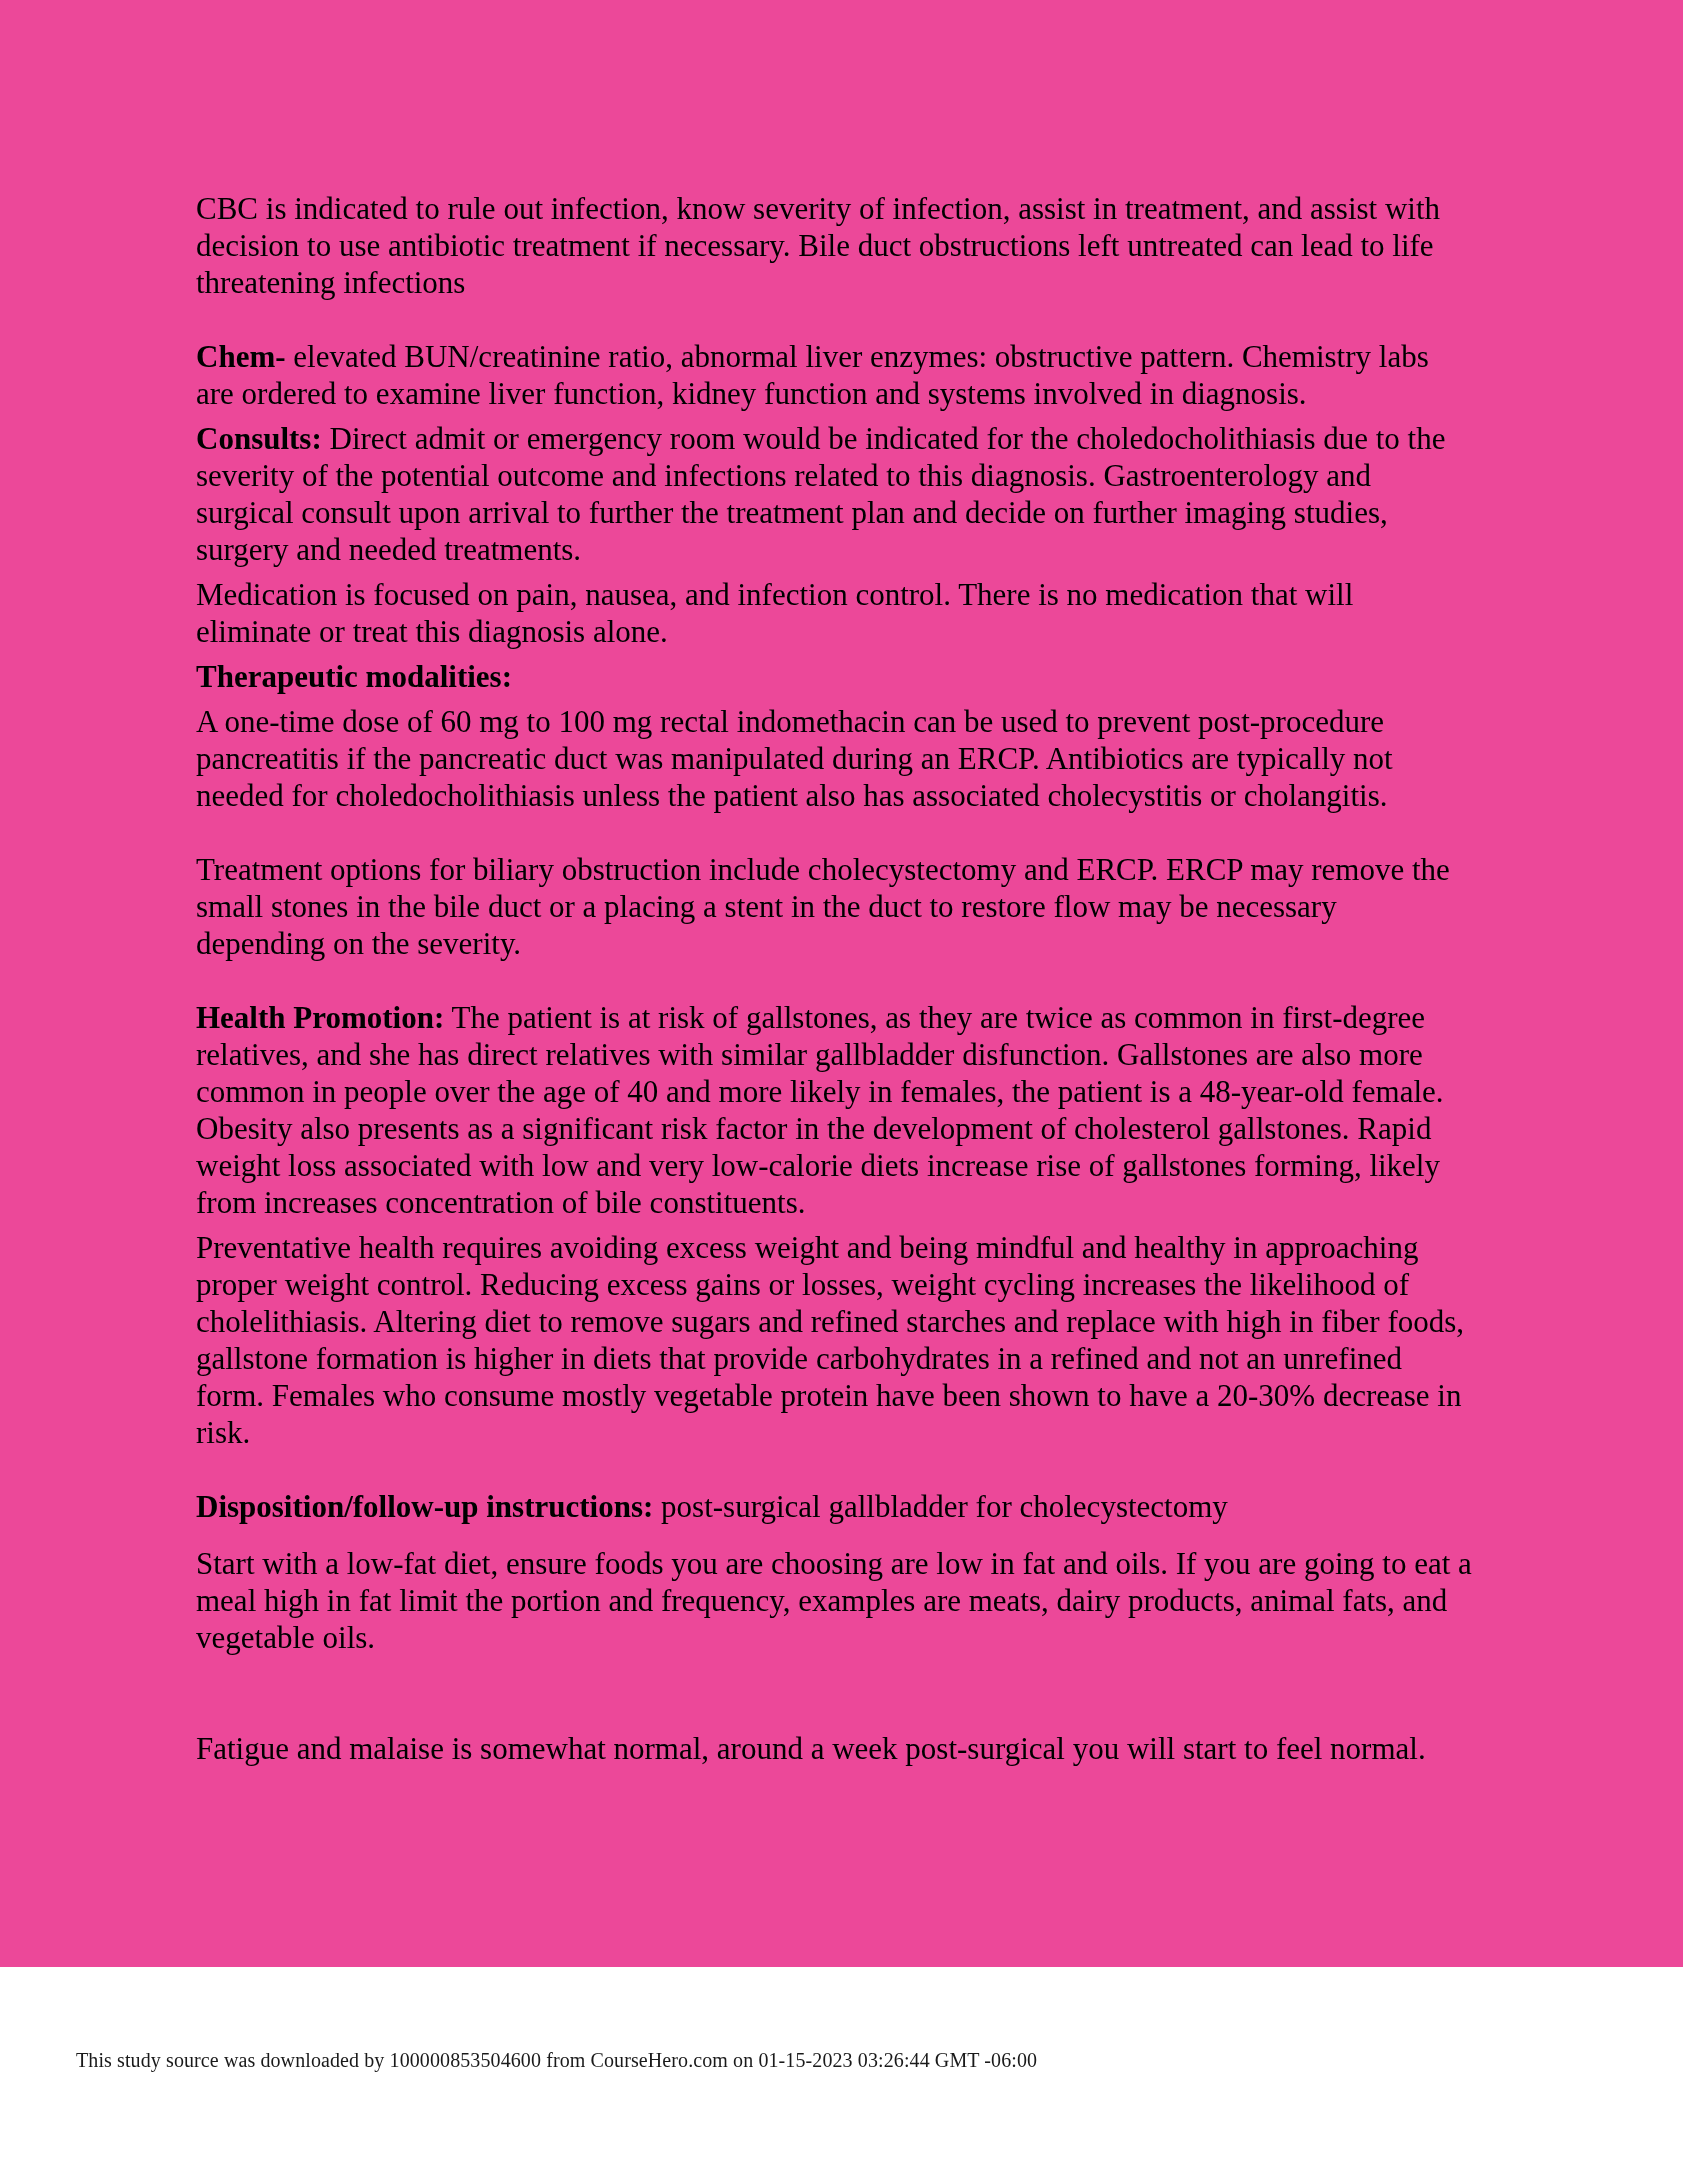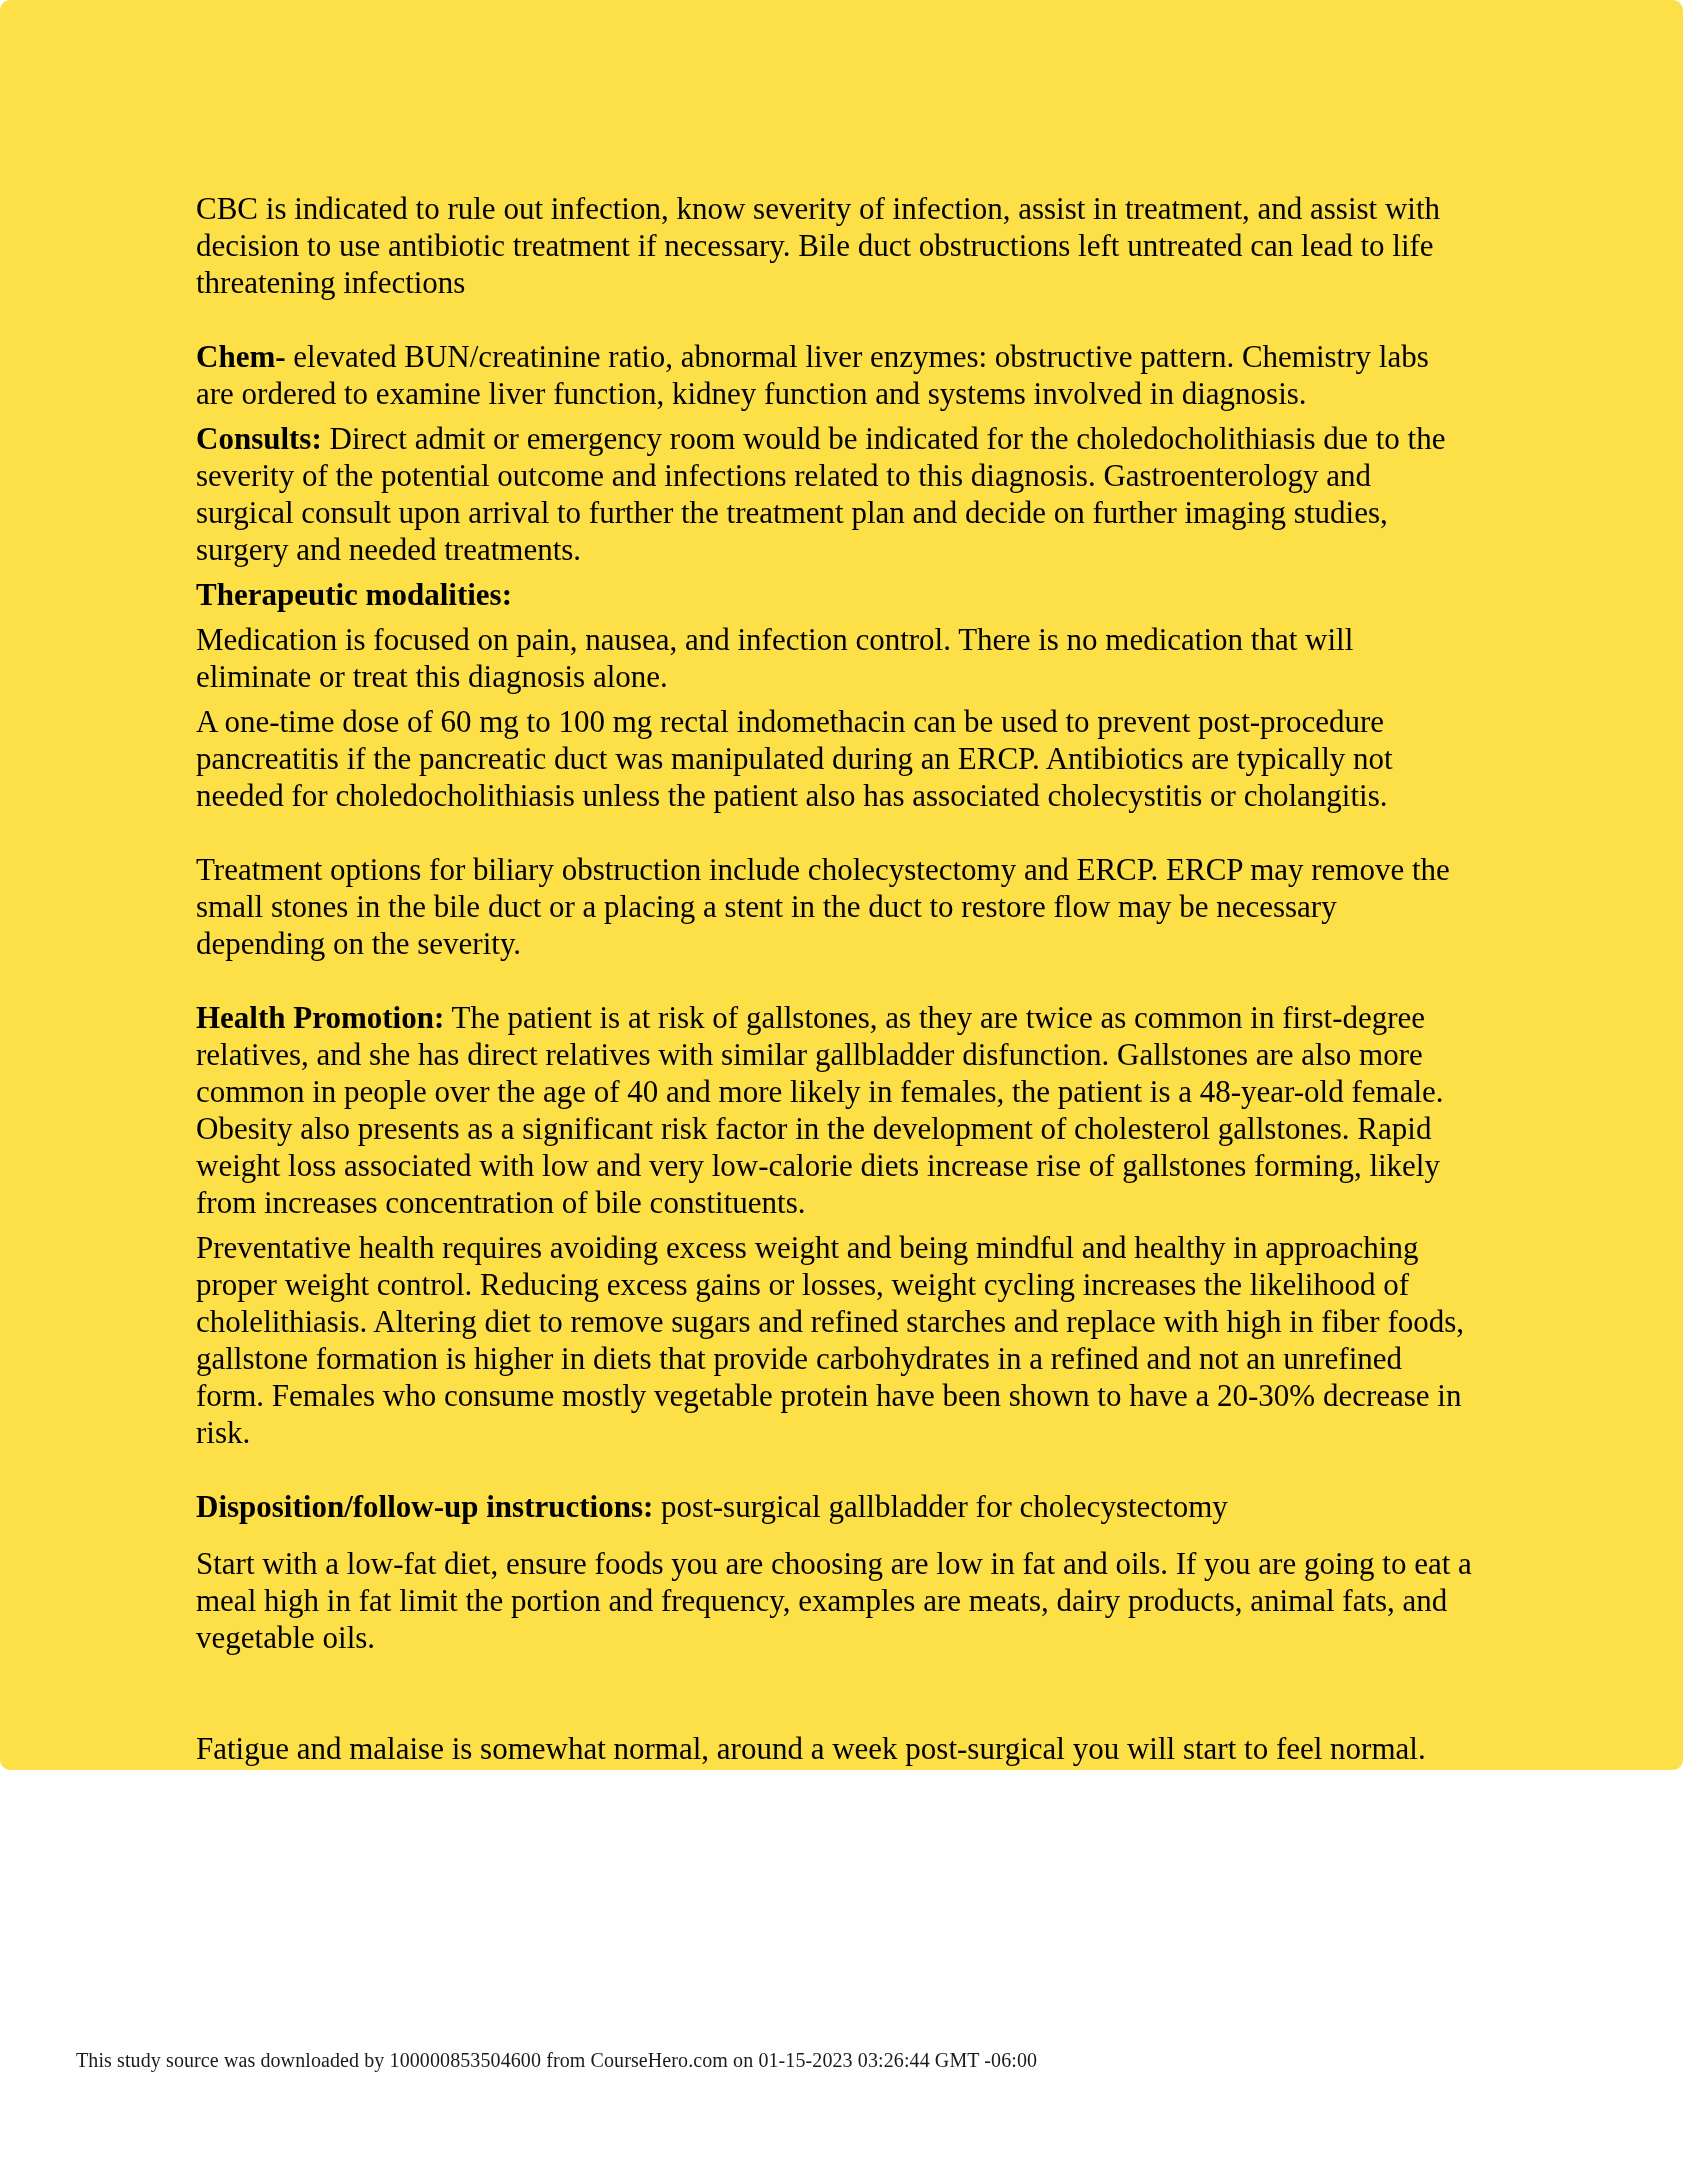--- a/index.html
+++ b/index.html
@@ -14,23 +14,22 @@
     position: relative;
     font-family: "Liberation Serif", "DejaVu Serif", serif;
     color: #000000;
     overflow: hidden;
   }
   .page {
     position: absolute;
     top: 0;
     left: 0;
     width: 1683px;
-    height: 1770px;
-    background: #fde047;
-    border-radius: 10px;
+    height: 1967px;
+    background: #ec4899;
   }
   .doc-body {
     position: absolute;
     left: 196px;
     top: 190px;
     width: 1277px;
   }
   .para {
     font-size: 31px;
     line-height: 37px;
@@ -73,22 +72,22 @@
 </head>
 <body>
 
 <div class="page">
 
   <div class="doc-body" id="doc-body">
       <p class="para"><span>CBC is indicated to rule out infection, know severity of infection, assist in treatment, and assist with decision to use antibiotic treatment if necessary. Bile duct obstructions left untreated can lead to life threatening infections</span></p>
       <div class="gap-line"></div>
       <p class="para"><b>Chem-</b><span> elevated BUN/creatinine ratio, abnormal liver enzymes: obstructive pattern. Chemistry labs are ordered to examine liver function, kidney function and systems involved in diagnosis.</span></p>
       <p class="para"><b>Consults:</b><span> Direct admit or emergency room would be indicated for the choledocholithiasis due to the severity of the potential outcome and infections related to this diagnosis. Gastroenterology and surgical consult upon arrival to further the treatment plan and decide on further imaging studies, surgery and needed treatments.</span></p>
+      <p class="para"><span>Medication is focused on pain, nausea, and infection control. There is no medication that will eliminate or treat this diagnosis alone.</span></p>
       <p class="para"><b>Therapeutic modalities:</b></p>
-      <p class="para"><span>Medication is focused on pain, nausea, and infection control. There is no medication that will eliminate or treat this diagnosis alone.</span></p>
       <p class="para"><span>A one-time dose of 60 mg to 100 mg rectal indomethacin can be used to prevent post-procedure pancreatitis if the pancreatic duct was manipulated during an ERCP. Antibiotics are typically not needed for choledocholithiasis unless the patient also has associated cholecystitis or cholangitis.</span></p>
       <div class="gap-line"></div>
       <p class="para"><span>Treatment options for biliary obstruction include cholecystectomy and ERCP. ERCP may remove the small stones in the bile duct or a placing a stent in the duct to restore flow may be necessary depending on the severity.</span></p>
       <div class="gap-line"></div>
       <p class="para"><b>Health Promotion:</b><span> The patient is at risk of gallstones, as they are twice as common in first-degree relatives, and she has direct relatives with similar gallbladder disfunction. Gallstones are also more common in people over the age of 40 and more likely in females, the patient is a 48-year-old female. Obesity also presents as a significant risk factor in the development of cholesterol gallstones. Rapid weight loss associated with low and very low-calorie diets increase rise of gallstones forming, likely from increases concentration of bile constituents.</span></p>
       <p class="para"><span>Preventative health requires avoiding excess weight and being mindful and healthy in approaching proper weight control. Reducing excess gains or losses, weight cycling increases the likelihood of cholelithiasis. Altering diet to remove sugars and refined starches and replace with high in fiber foods, gallstone formation is higher in diets that provide carbohydrates in a refined and not an unrefined form. Females who consume mostly vegetable protein have been shown to have a 20-30% decrease in risk.</span></p>
       <div class="gap-line"></div>
       <p class="para"><b>Disposition/follow-up instructions:</b><span> post-surgical gallbladder for cholecystectomy</span></p>
       <div class="gap-half"></div>
       <p class="para"><span>Start with a low-fat diet, ensure foods you are choosing are low in fat and oils. If you are going to eat a meal high in fat limit the portion and frequency, examples are meats, dairy products, animal fats, and vegetable oils.</span></p>

